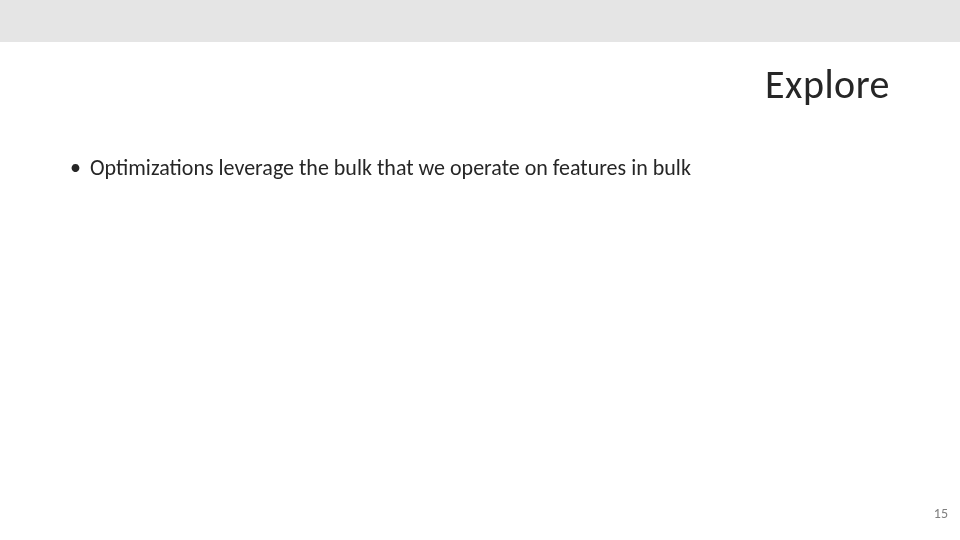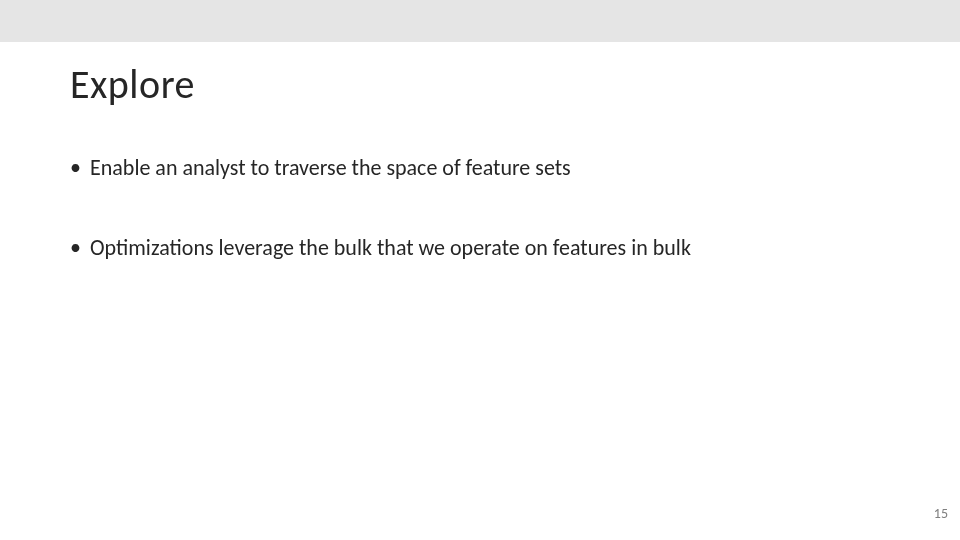--- a/index.html
+++ b/index.html
@@ -22,20 +22,21 @@
     }
     .content {
       padding: 18px 70px 0 70px;
     }
     .slide-title {
       font-size: 40px;
       font-weight: 400;
       color: #262626;
       margin-bottom: 44px;
       letter-spacing: 0.5px;
+      text-align: right;
     }
     .bullets {
       list-style: none;
     }
     .bullet-item {
       font-size: 22px;
       color: #262626;
       margin-bottom: 50px;
       position: relative;
       padding-left: 20px;
@@ -56,18 +57,17 @@
     }
   </style>
 </head>
 <body>
 
 <div class="header-bar"></div>
 
 <div class="content">
   <h1 class="slide-title">Explore</h1>
   <ul class="bullets">
-    <li class="bullet-item">Enable an analyst to traverse the space of feature sets</li>
     <li class="bullet-item">Optimizations leverage the bulk that we operate on features in bulk</li>
   </ul>
 </div>
 
 <div class="page-number">15</div>
 
 </body></html>

